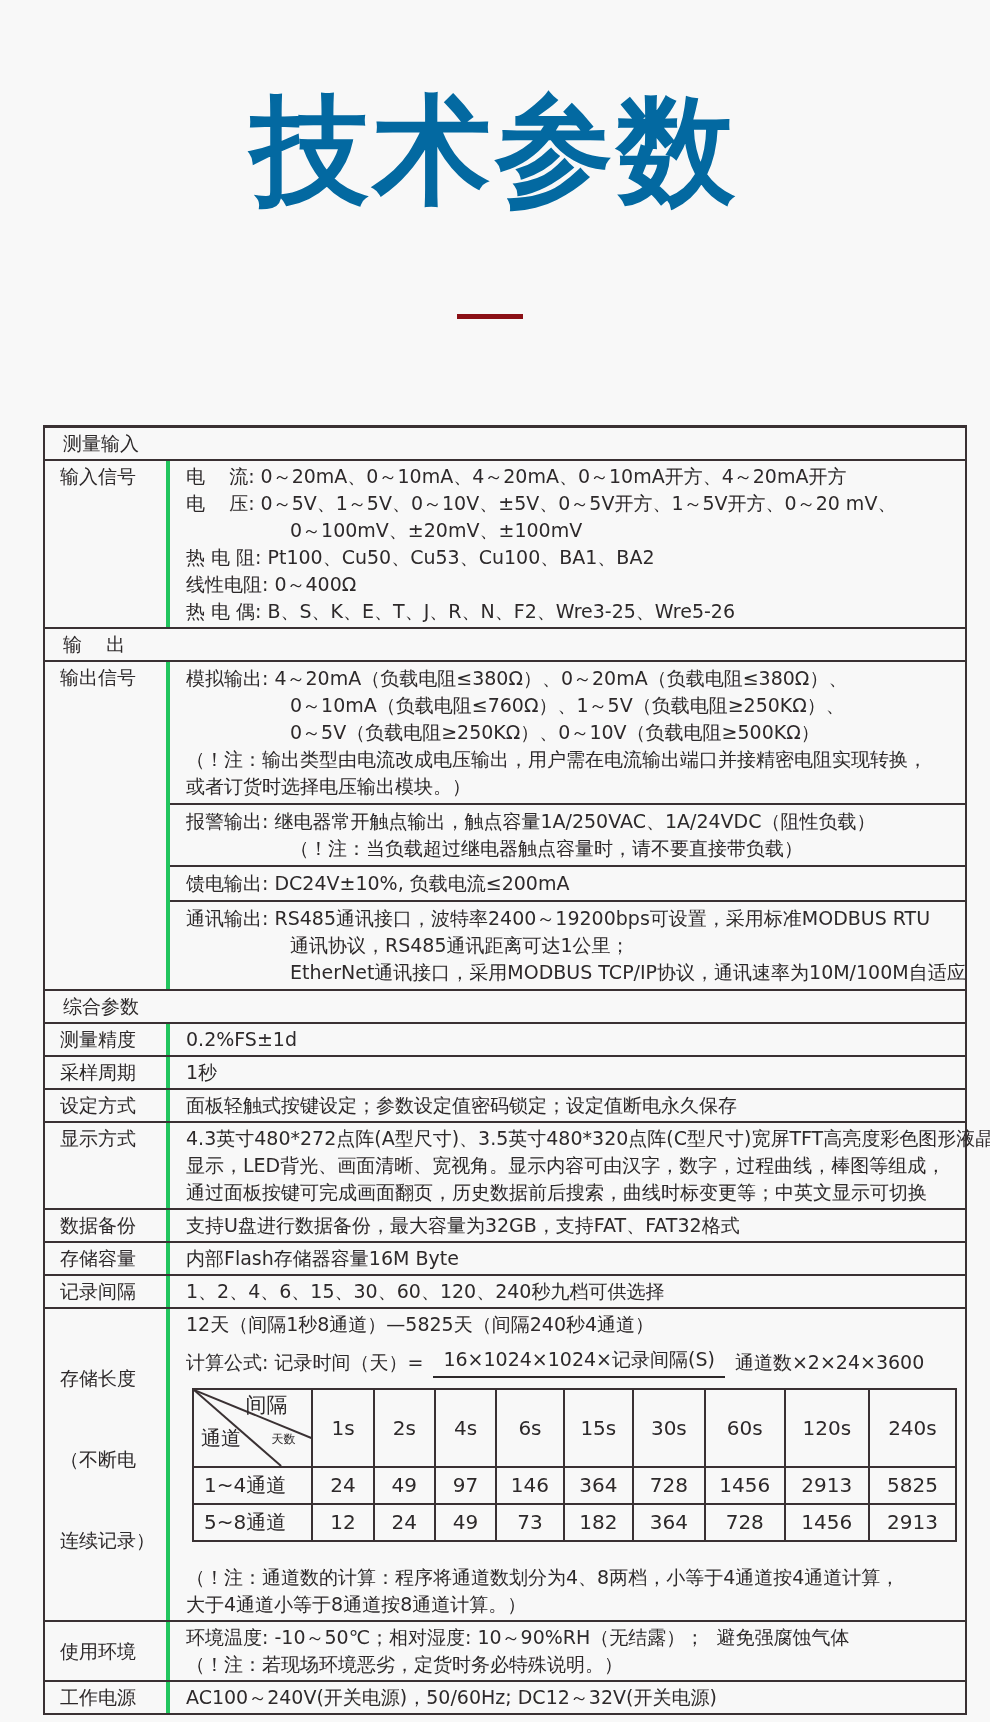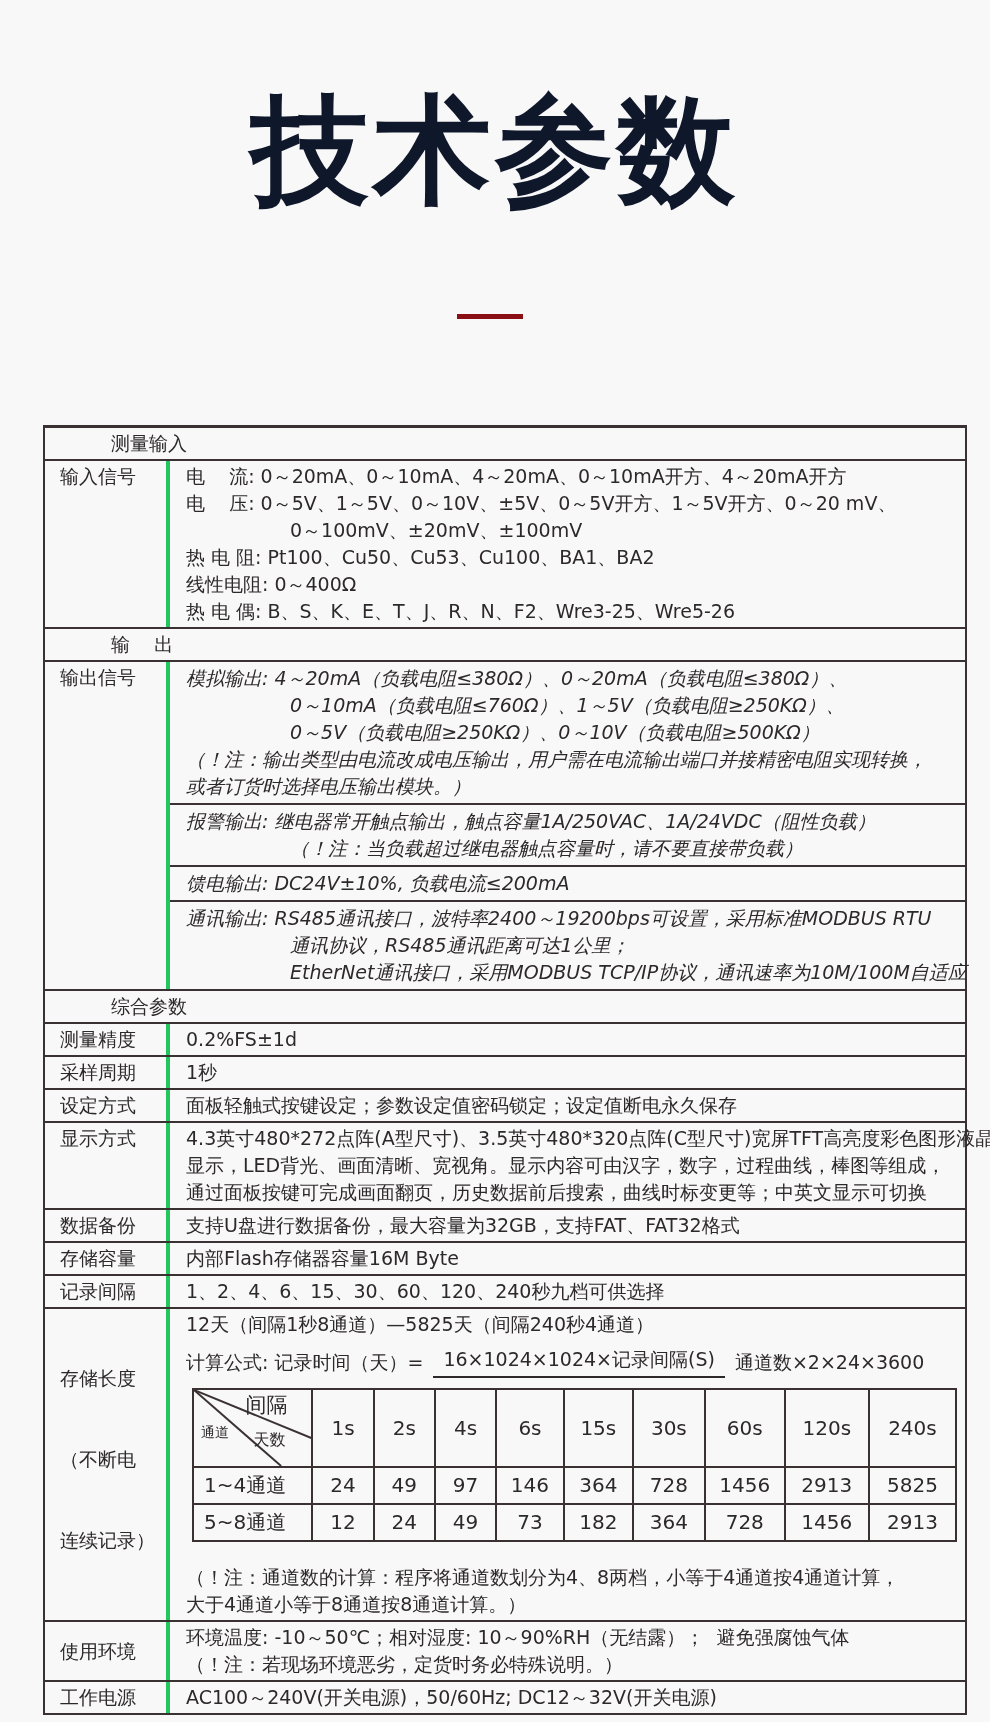--- a/index.html
+++ b/index.html
@@ -1,50 +1,50 @@
 <!DOCTYPE html>
 <html><head>
 <meta charset="utf-8">
 <style>
   html,body { margin:0; padding:0; }
   body { background:#f8f8f8; font-family:"DejaVu Sans","Liberation Sans",sans-serif; }
   .page { position:relative; width:990px; height:1722px; background:#f8f8f8; overflow:hidden; color:#2d292a; }
 
   .title { position:absolute; top:72px; left:0; width:100%; margin:0; text-align:center;
-           font-size:118px; font-weight:bold; color:#0f172a; letter-spacing:4px; }
+           font-size:118px; font-weight:bold; color:#0369a1; letter-spacing:4px; }
   .divider { position:absolute; top:314px; left:457px; width:66px; height:5px; }
 
   .spec-table { position:absolute; left:43px; top:425px; width:924px; box-sizing:border-box;
                 border:2px solid #3a3133; border-top-width:3px; font-size:19px; line-height:27px; }
   .row { display:flex; border-bottom:2px solid #3a3133; align-items:stretch; }
   .row:last-child { border-bottom:none; }
-  .sec-cell { flex:1; padding:2px 0 2px 18px; white-space:pre;margin-left:48px; }
+  .sec-cell { flex:1; padding:2px 0 2px 18px; white-space:pre; }
   .label-cell { width:125px; box-sizing:border-box; border-right:4px solid #22c55e;
                 padding:2px 4px 2px 15px; white-space:pre; flex-shrink:0; }
   .row.vcenter .label-cell { display:flex; align-items:center; }
   .content-cell { flex:1; padding:2px 8px 2px 16px; min-width:0; }
   .content-cell.nopad { padding:0; }
   .line { white-space:pre; }
   .ind { padding-left:104px; }
-  .sub { padding:3px 8px 3px 16px; border-bottom:2px solid #3a3133;font-style:italic; }
+  .sub { padding:3px 8px 3px 16px; border-bottom:2px solid #3a3133; }
   .sub.last { border-bottom:none; }
 
   .formula { display:flex; align-items:center; margin:8px 0 6px 0; white-space:pre; }
   .frac { display:inline-flex; flex-direction:row; text-align:center; margin-left:10px; }
   .frac .num { padding:0 10px 3px 10px; border-bottom:2px solid #2d292a; }
   .frac .den { padding:3px 10px 0 10px; }
 
   .days-table { border-collapse:collapse; margin:10px 0 8px 6px; table-layout:fixed; }
   .days-table td { border:2px solid #3a3133; text-align:center; font-size:20px; padding:4px 8px; }
   .days-table td.rl { text-align:left; padding-left:10px; white-space:pre; }
   .corner-cell { position:relative; width:124px; height:76px; padding:0 !important; }
   .corner-cell svg { position:absolute; top:0; left:0; width:100%; height:100%; }
   .corner-cell .c-top { position:absolute; top:2px; right:24px; font-size:21px; }
-  .corner-cell .c-mid { position:absolute; top:36px; right:26px; font-size:16px; }
-  .corner-cell .c-bot { position:absolute; bottom:20px; left:7px; font-size:14px; }
+  .corner-cell .c-mid { position:absolute; top:36px; right:16px; font-size:12px; }
+  .corner-cell .c-bot { position:absolute; bottom:14px; left:7px; font-size:20px; }
   .note-gap { height:14px; }
 </style>
 </head>
 <body>
 
 <div class="page">
 
   <h1 class="title">技术参数</h1>
   <div class="divider" style="background:#8b1016;"></div>
 

